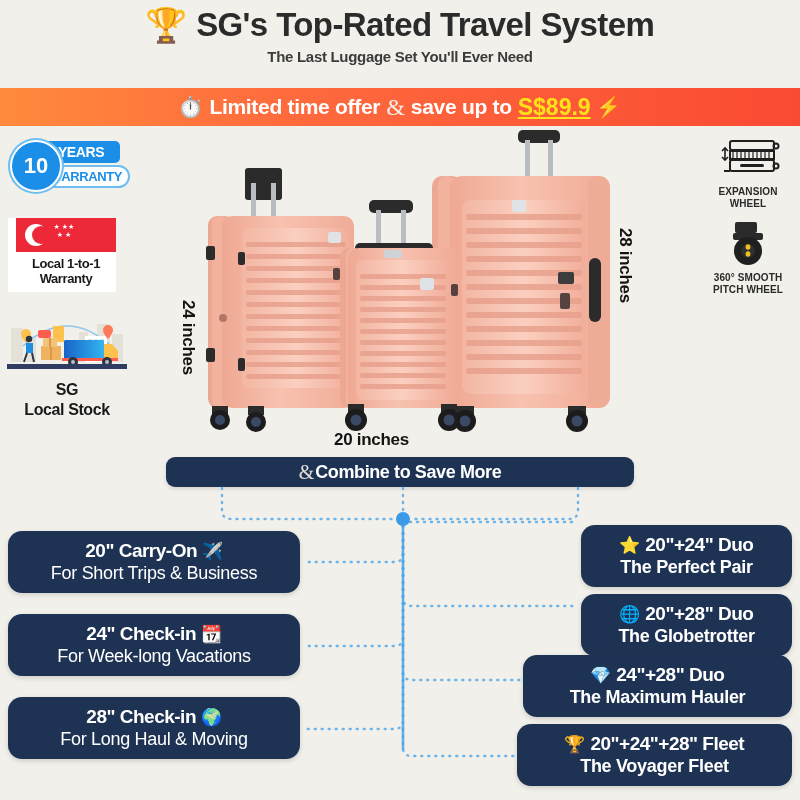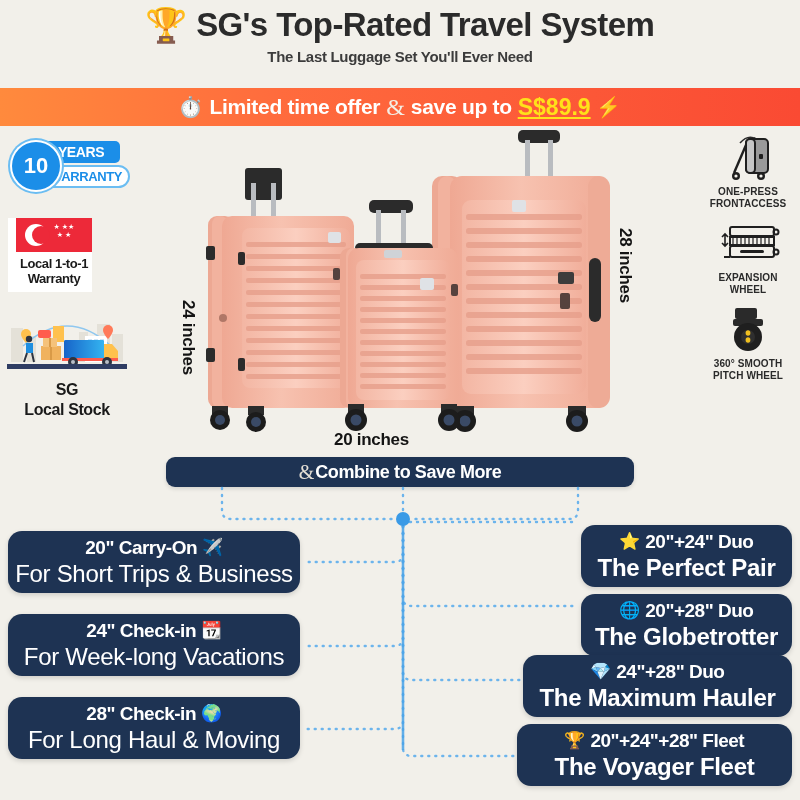--- a/index.html
+++ b/index.html
@@ -71,21 +71,21 @@
     display: flex; align-items: center; justify-content: center; z-index: 2;
   }
   .wb-warranty {
     position: absolute; left: 38px; top: 25px; width: 88px; height: 23px;
     background: #fff; border: 2px solid #6bbdf2; border-radius: 12px;
     color: #1b8ee8; font-size: 13px; font-weight: bold; letter-spacing: -0.4px;
     display: flex; align-items: center; justify-content: center; z-index: 2;
   }
 
   .sg-flag-badge {
-    position: absolute; left: 8px; top: 88px; width: 84px; background: #fff; padding-left: 8px;
+    position: absolute; left: 8px; top: 88px; width: 108px; background: #fff; padding-left: 8px;
   }
   .flag-top {
     position: relative; height: 34px; background: #ed2939; overflow: hidden;
   }
   .flag-moon {
     position: absolute; left: 9px; top: 6px; width: 22px; height: 22px;
     border-radius: 50%; background: #fff;
   }
   .flag-moon::after {
     content: ""; position: absolute; left: 7px; top: 2px;
@@ -149,21 +149,21 @@
   .card {
     position: absolute; background: #1e3353; border-radius: 14px;
     color: #fff; display: flex; flex-direction: column;
     align-items: center; justify-content: center;
     box-shadow: 0 2px 5px rgba(0,0,0,0.15);
   }
   .card-title {
     font-size: 19px; font-weight: bold; letter-spacing: -0.5px; white-space: nowrap;
     display: flex; align-items: center; gap: 5px;
   }
-  .card-sub { font-size: 24px; letter-spacing: -0.3px; white-space: nowrap; margin-top: 1px; }
+  .card-sub { font-size: 18px; letter-spacing: -0.3px; white-space: nowrap; margin-top: 1px; }
   .card-sub.bold { font-weight: bold; text-align: right; }
   .card-emoji { font-size: 17px; }
 
   .left-card { left: 8px; width: 292px; height: 62px; }
   .lc1 { top: 531px; }
   .lc2 { top: 614px; }
   .lc3 { top: 697px; }
 
   .right-card { height: 62px; }
   .rc1 { left: 581px; width: 211px; top: 525px; }
@@ -272,40 +272,20 @@
       </div>
       <div class="stock-caption">
         <div>SG</div>
         <div>Local Stock</div>
       </div>
     </div>
   </div>
 
   <div class="right-col">
 
-    <div class="feature">
-      <div class="feature-icon">
-        <svg width="64" height="50" viewBox="0 0 64 50">
-          <path d="M24 10 q8 -9 16 -4" stroke="#2a2a2a" stroke-width="1.6" fill="none"></path>
-          <path d="M38 4 l4 2 l-3 3z" fill="#2a2a2a"></path>
-          <rect x="30" y="6" width="22" height="34" rx="4" fill="#9a9a9a" stroke="#1f1f1f" stroke-width="2"></rect>
-          <rect x="30" y="6" width="9" height="34" rx="4" fill="#c6c6c6" stroke="#1f1f1f" stroke-width="2"></rect>
-          <rect x="43" y="21" width="4" height="5" rx="1" fill="#1f1f1f"></rect>
-          <path d="M30 12 L18 40" stroke="#1f1f1f" stroke-width="2.4" fill="none"></path>
-          <circle cx="20" cy="43" r="4" fill="#1f1f1f"></circle>
-            <circle cx="20" cy="43" r="1.6" fill="#f2f0ea"></circle>
-          <circle cx="45" cy="43" r="4" fill="#1f1f1f"></circle>
-            <circle cx="45" cy="43" r="1.6" fill="#f2f0ea"></circle>
-        </svg>
-      </div>
-      <div class="feature-label">
-        <div>ONE-PRESS</div>
-        <div>FRONTACCESS</div>
-      </div>
-    </div>
 
     <div class="feature">
       <div class="feature-icon">
         <svg width="72" height="42" viewBox="0 0 72 42">
           <rect x="18" y="4" width="44" height="9" rx="2" fill="none" stroke="#1f1f1f" stroke-width="2"></rect>
           <rect x="18" y="14" width="44" height="8" fill="none" stroke="#1f1f1f" stroke-width="2"></rect>
           <g stroke="#1f1f1f" stroke-width="1.2">
             <line x1="21" y1="14" x2="21" y2="22"></line>
               <line x1="25" y1="14" x2="25" y2="22"></line>
             <line x1="29" y1="14" x2="29" y2="22"></line>

